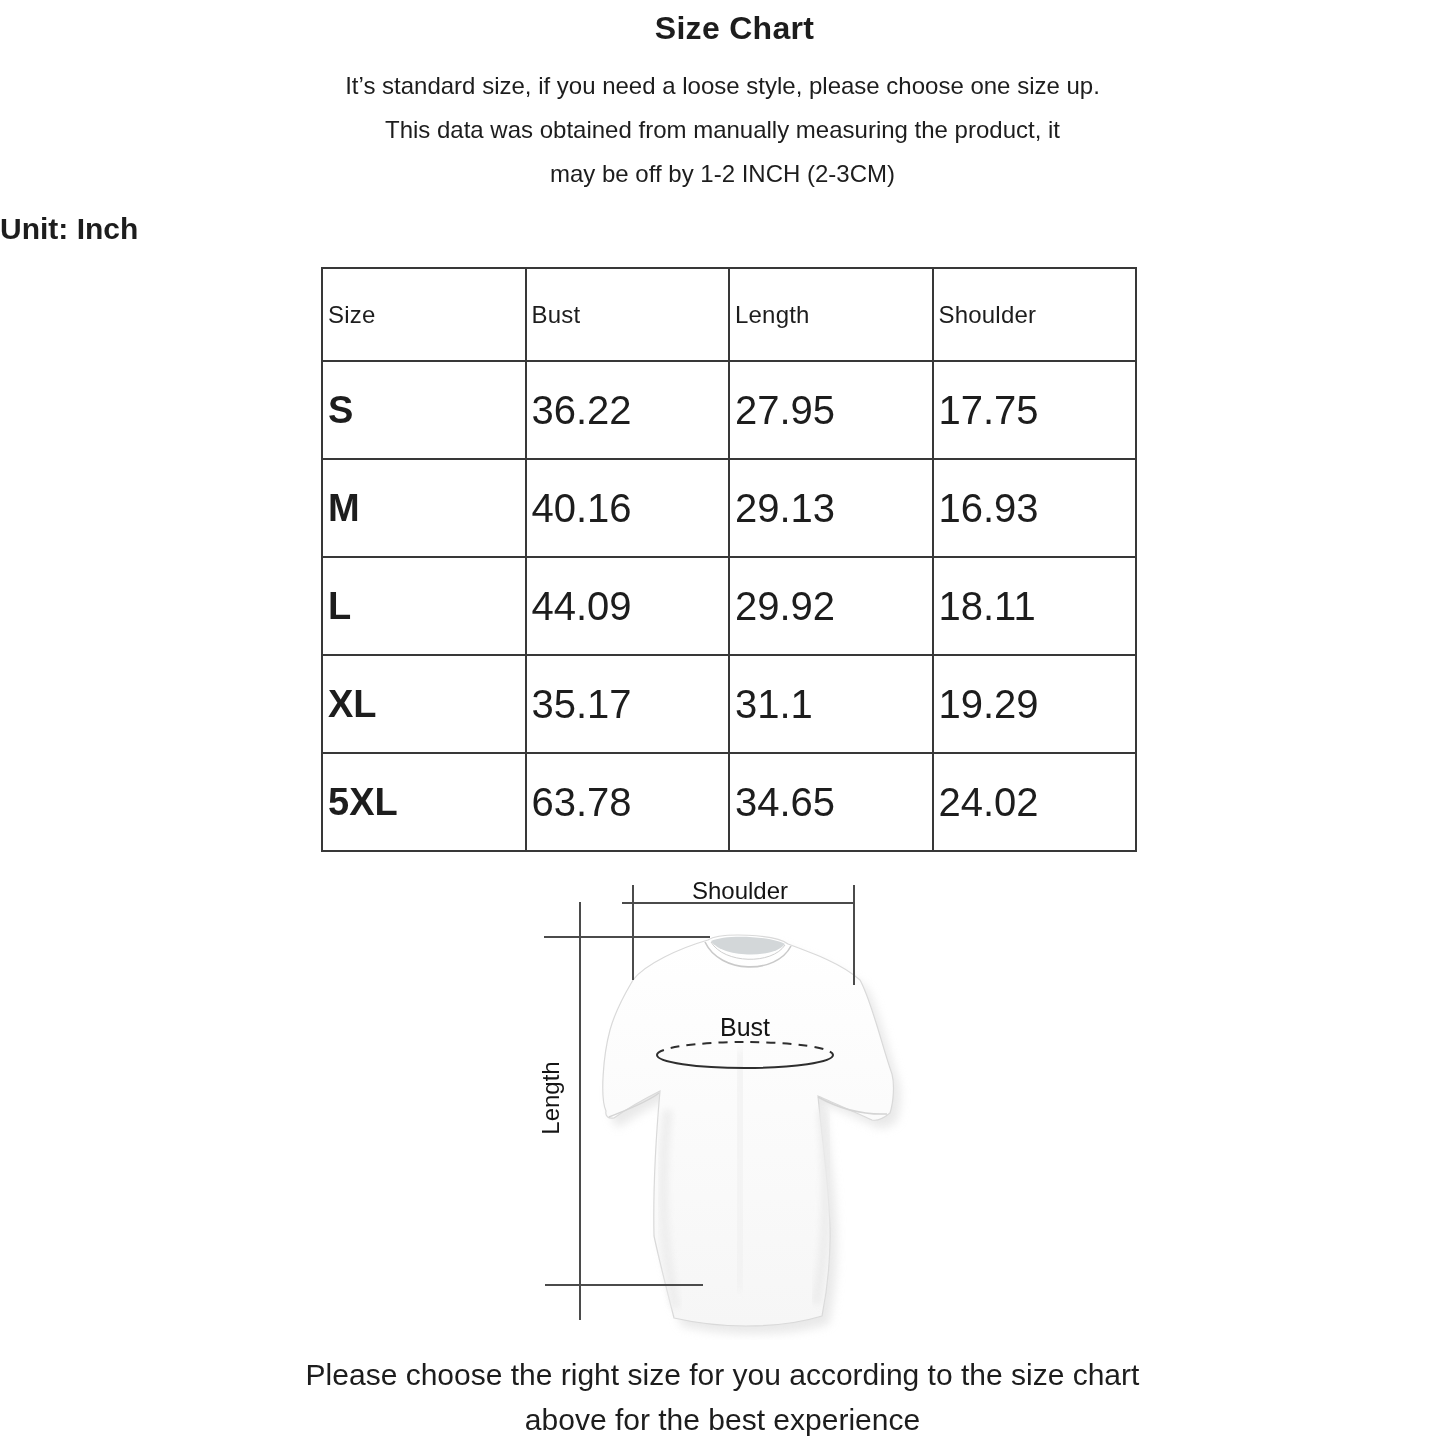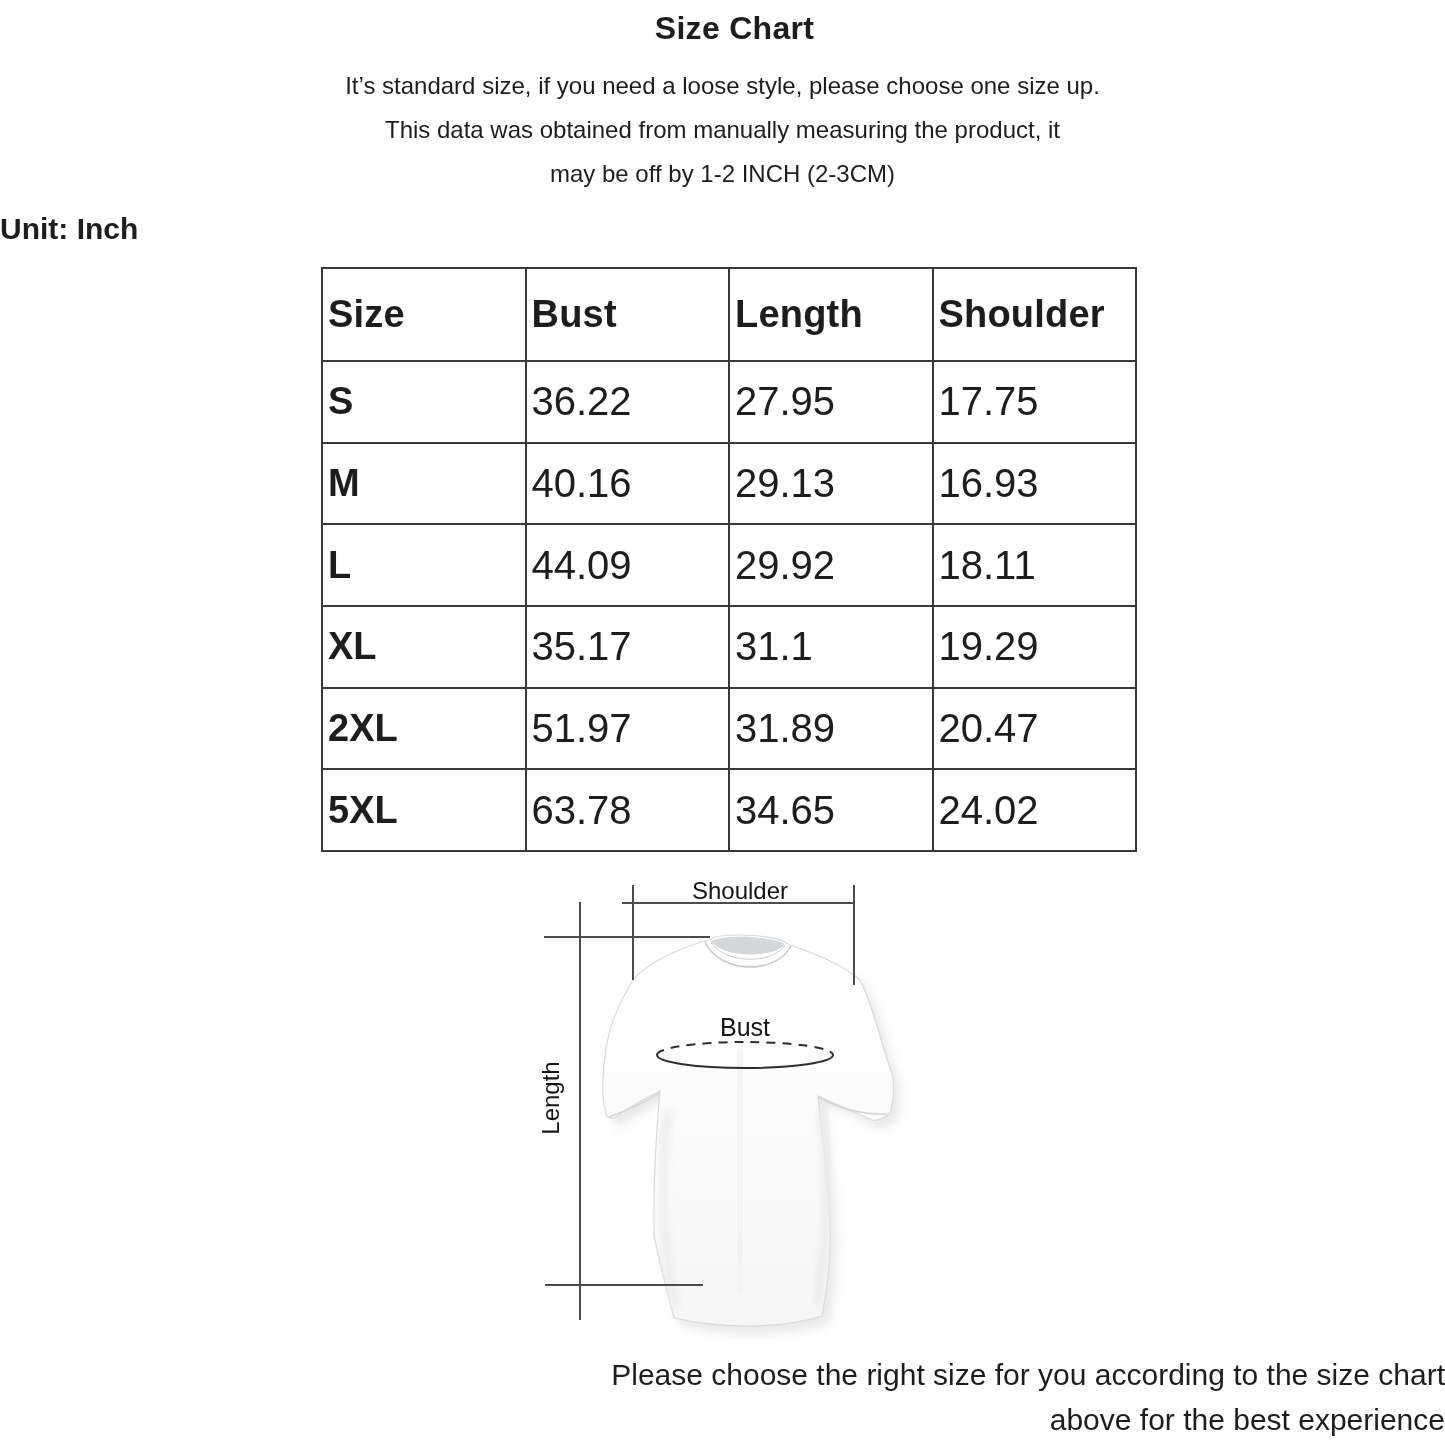--- a/index.html
+++ b/index.html
@@ -21,27 +21,27 @@
   }
   table.size-table{
     position:absolute;left:321px;top:267px;width:816px;height:585px;
     border-collapse:collapse;table-layout:fixed;
   }
   .size-table th,.size-table td{
     border:2px solid #383838;padding:0 0 0 5px;text-align:left;vertical-align:middle;
     overflow:hidden;white-space:nowrap;
   }
   .size-table thead tr{height:93px;}
-  .size-table thead th{font-size:38px;font-weight:700;letter-spacing:0.2px;}
+  .size-table thead th{font-size:24px;font-weight:400;letter-spacing:0.2px;}
   .size-table tbody td{font-size:40px;font-weight:400;}
   .size-table tbody td.size-cell{font-size:38px;font-weight:700;}
   .diagram{position:absolute;left:470px;top:860px;width:560px;height:480px;}
   .diagram text{fill:#151515;}
   .footer{
-    position:absolute;top:1352px;left:0;width:100%;text-align:right;
+    position:absolute;top:1352px;left:0;width:100%;text-align:center;
     font-size:30px;line-height:45px;font-weight:400;
   }
 </style>
 </head>
 <body>
 
 <div class="page">
 
   <div class="page-title">Size Chart</div>
 
@@ -79,26 +79,20 @@
           <td class="size-cell">L</td>
           <td>44.09</td>
           <td>29.92</td>
           <td>18.11</td>
         </tr>
         <tr>
           <td class="size-cell">XL</td>
           <td>35.17</td>
           <td>31.1</td>
           <td>19.29</td>
-        </tr>
-        <tr>
-          <td class="size-cell">2XL</td>
-          <td>51.97</td>
-          <td>31.89</td>
-          <td>20.47</td>
         </tr>
         <tr>
           <td class="size-cell">5XL</td>
           <td>63.78</td>
           <td>34.65</td>
           <td>24.02</td>
         </tr>
       </tbody>
   </table>
 

